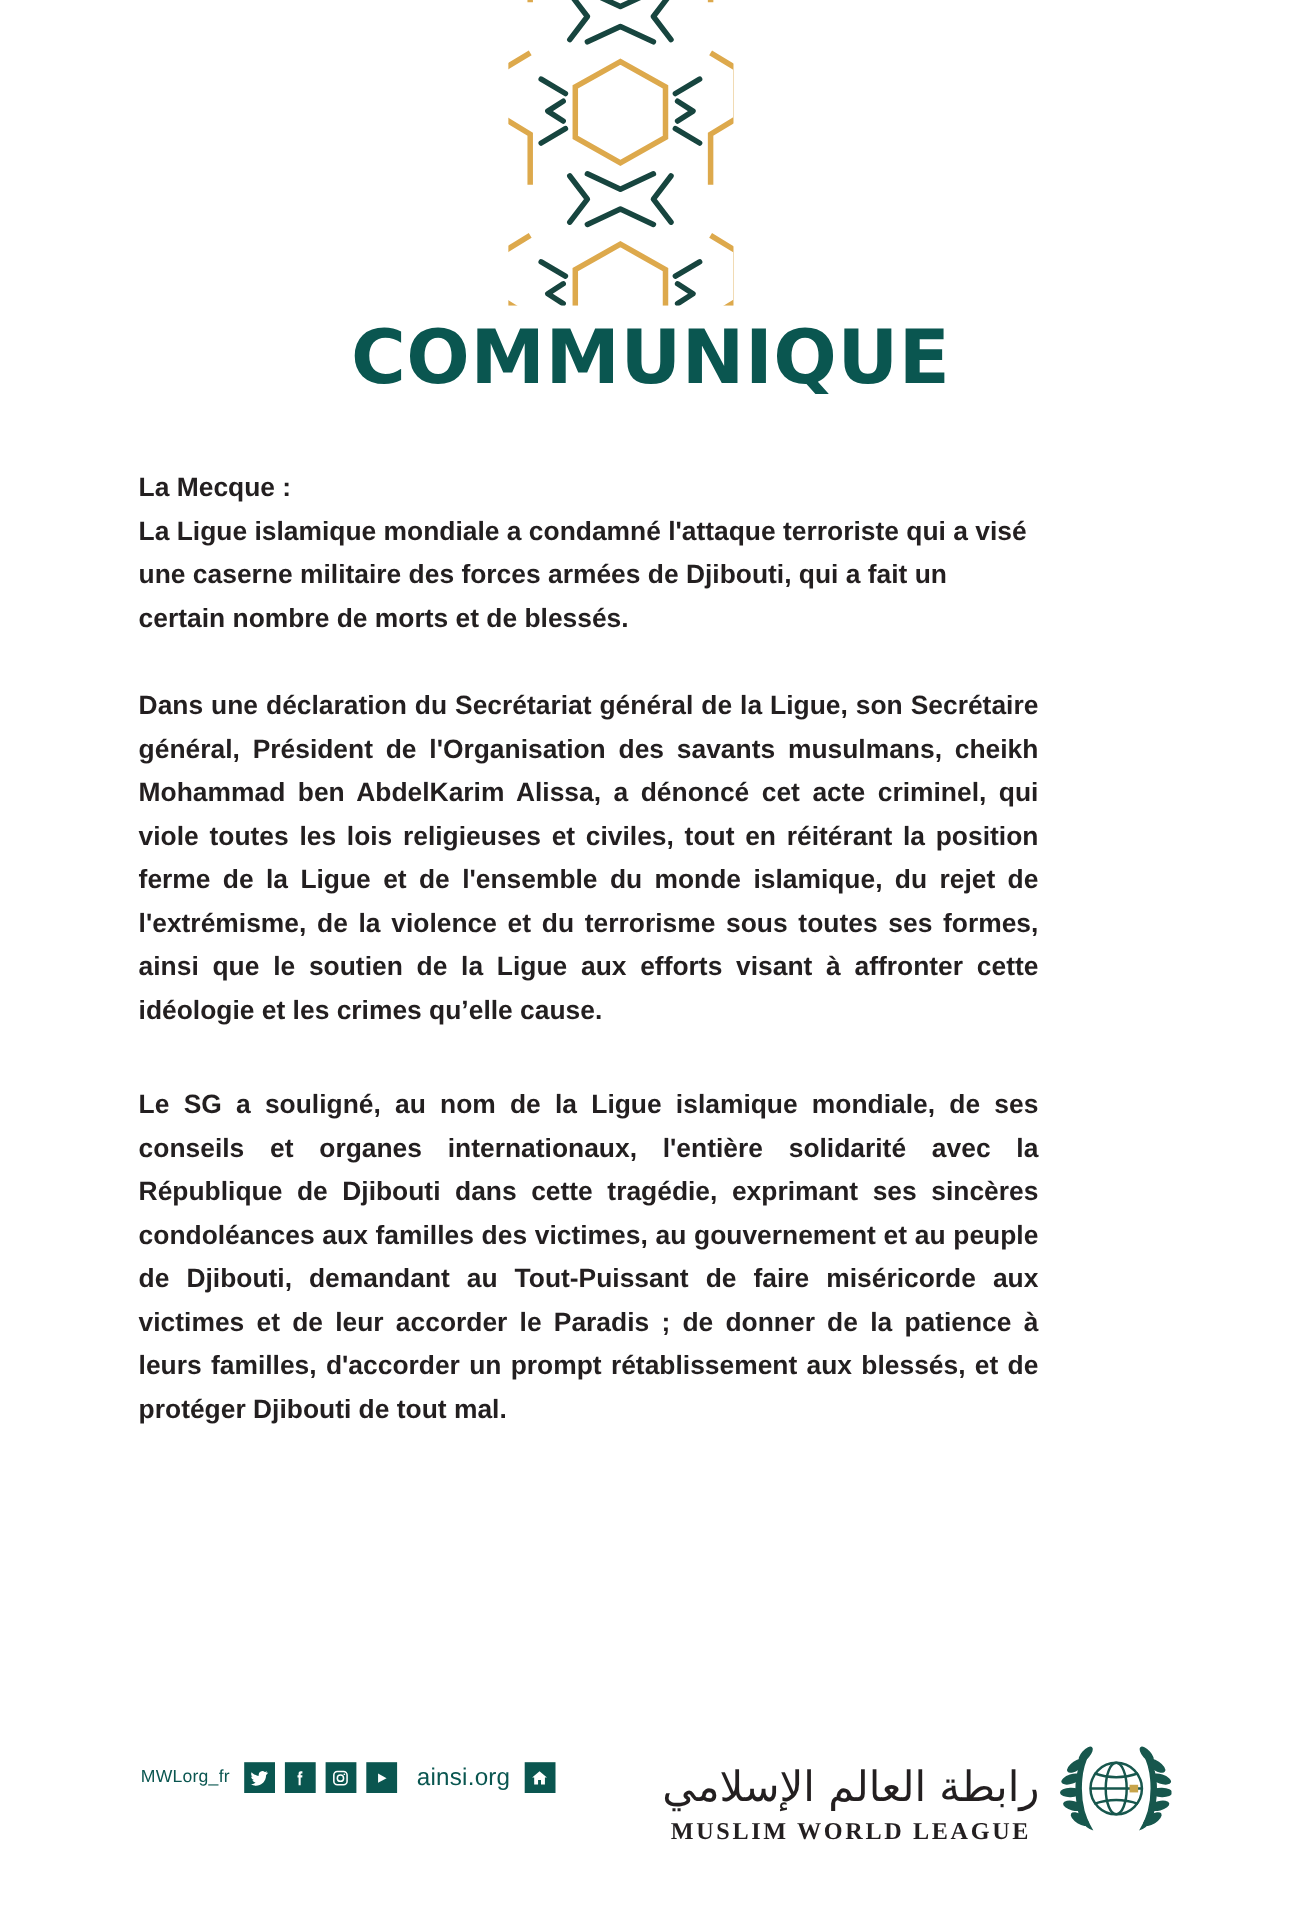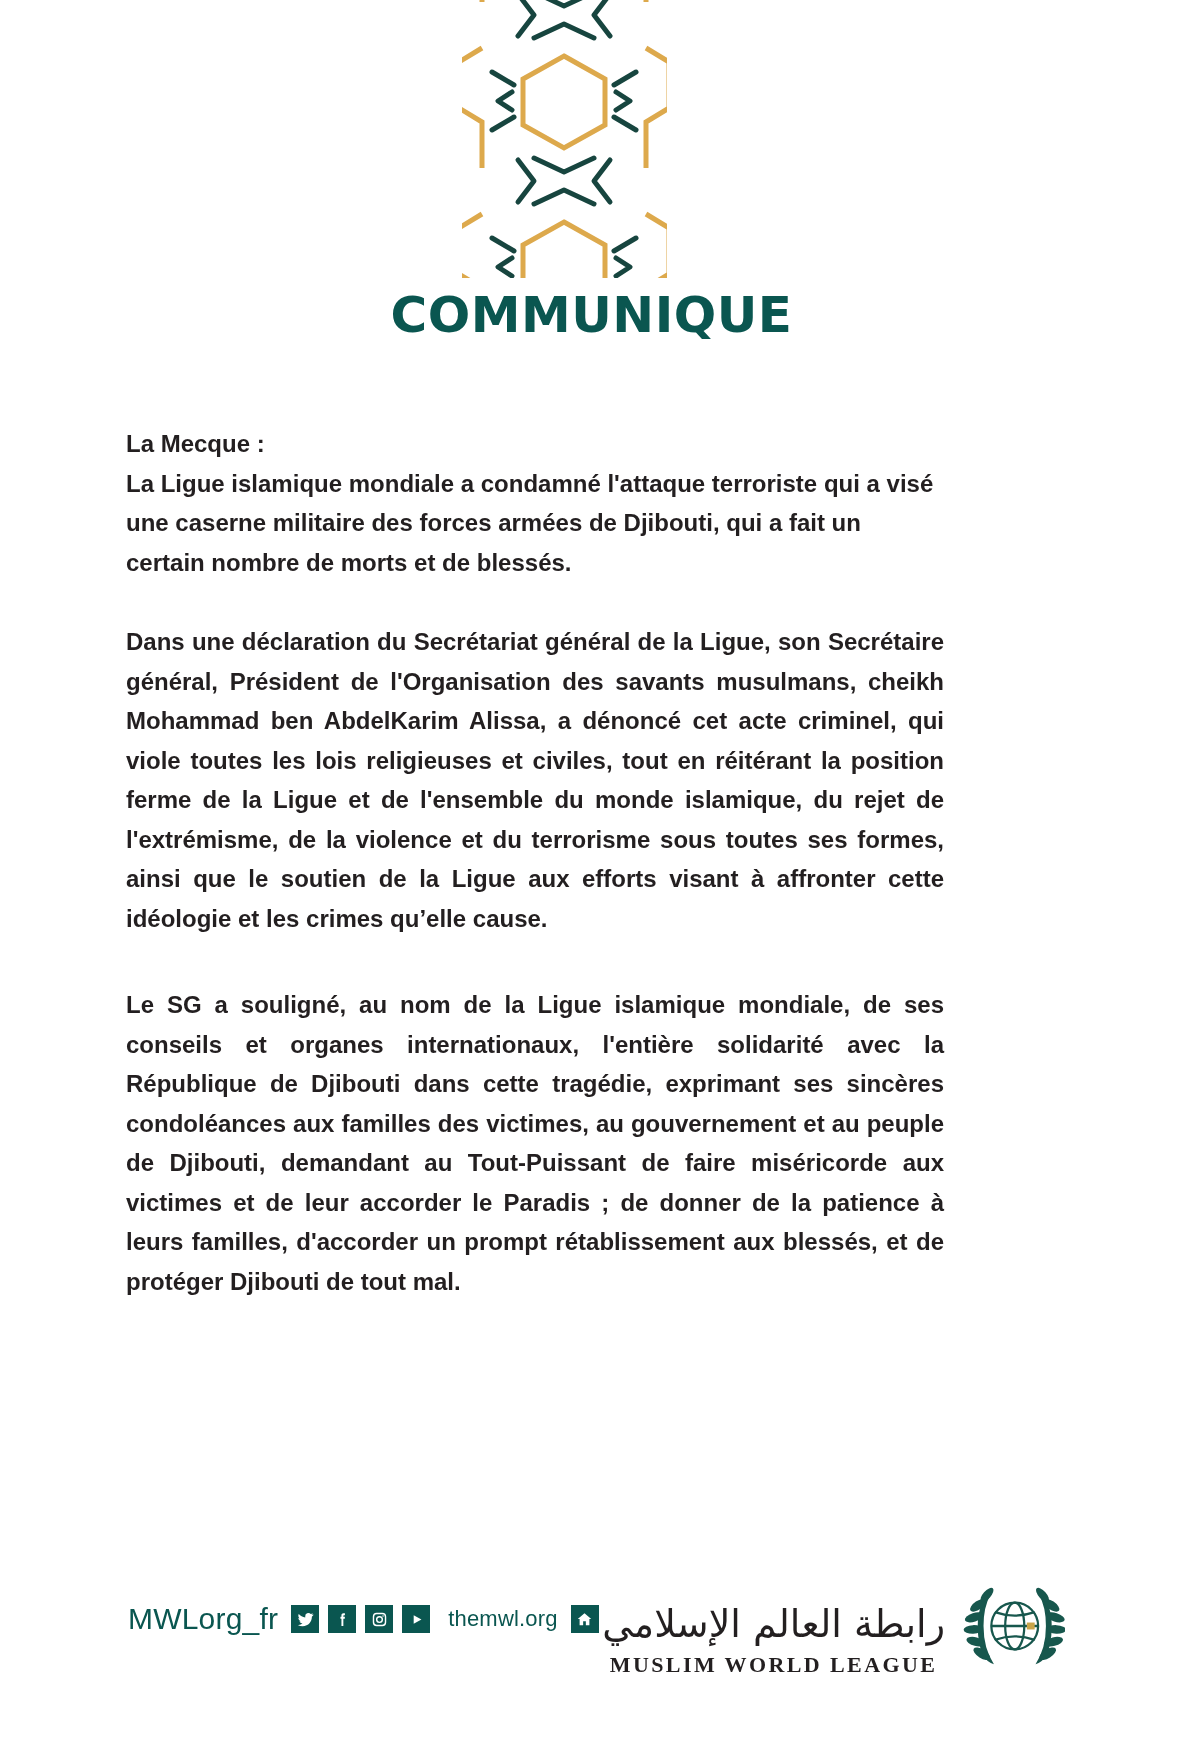--- a/index.html
+++ b/index.html
@@ -24,21 +24,21 @@
   }
   #ornament-band svg { display: block; }
 
   
   #page-title {
     position: absolute;
     top: 286px;
     left: 0;
     width: 1183px;
     text-align: center;
-    font-size: 50px;
+    font-size: 68px;
     font-weight: bold;
     letter-spacing: 0.5px;
     color: #0a5650;
     font-family: "DejaVu Sans", sans-serif;
   }
 
   
   #document-body {
     position: absolute;
     top: 424px;
@@ -71,21 +71,21 @@
 
   #social-bar {
     position: absolute;
     left: 128px;
     top: 22px;
     display: flex;
     align-items: center;
     gap: 9px;
   }
   .handle-text {
-    font-size: 30px;
+    font-size: 16px;
     color: #0a5650;
     font-family: "Liberation Sans", sans-serif;
     letter-spacing: 0.2px;
     margin-right: 4px;
   }
   .site-text {
     font-size: 22px;
     color: #0a5650;
     font-family: "Liberation Sans", sans-serif;
     letter-spacing: 0.2px;
@@ -217,21 +217,21 @@
         <circle cx="17" cy="7" r="1.1" fill="#ffffff" stroke="none"></circle>
       </svg>
     </span>
 
     <span class="sicon">
       <svg width="17" height="17" viewBox="0 0 24 24" fill="#ffffff">
           <polygon points="8,6 19,12 8,18"></polygon>
         </svg>
     </span>
 
-    <span class="site-text">themwl.org</span>
+    <span class="site-text">ainsi.org</span>
 
     <span class="sicon">
       <svg width="17" height="17" viewBox="0 0 24 24" fill="#ffffff">
           <path d="M12 3 2.5 11.2h2.6V20h5V14.4h3.8V20h5v-8.8h2.6L12 3z"></path>
         </svg>
     </span>
 
   </div>
 
   <div id="mwl-logo">

